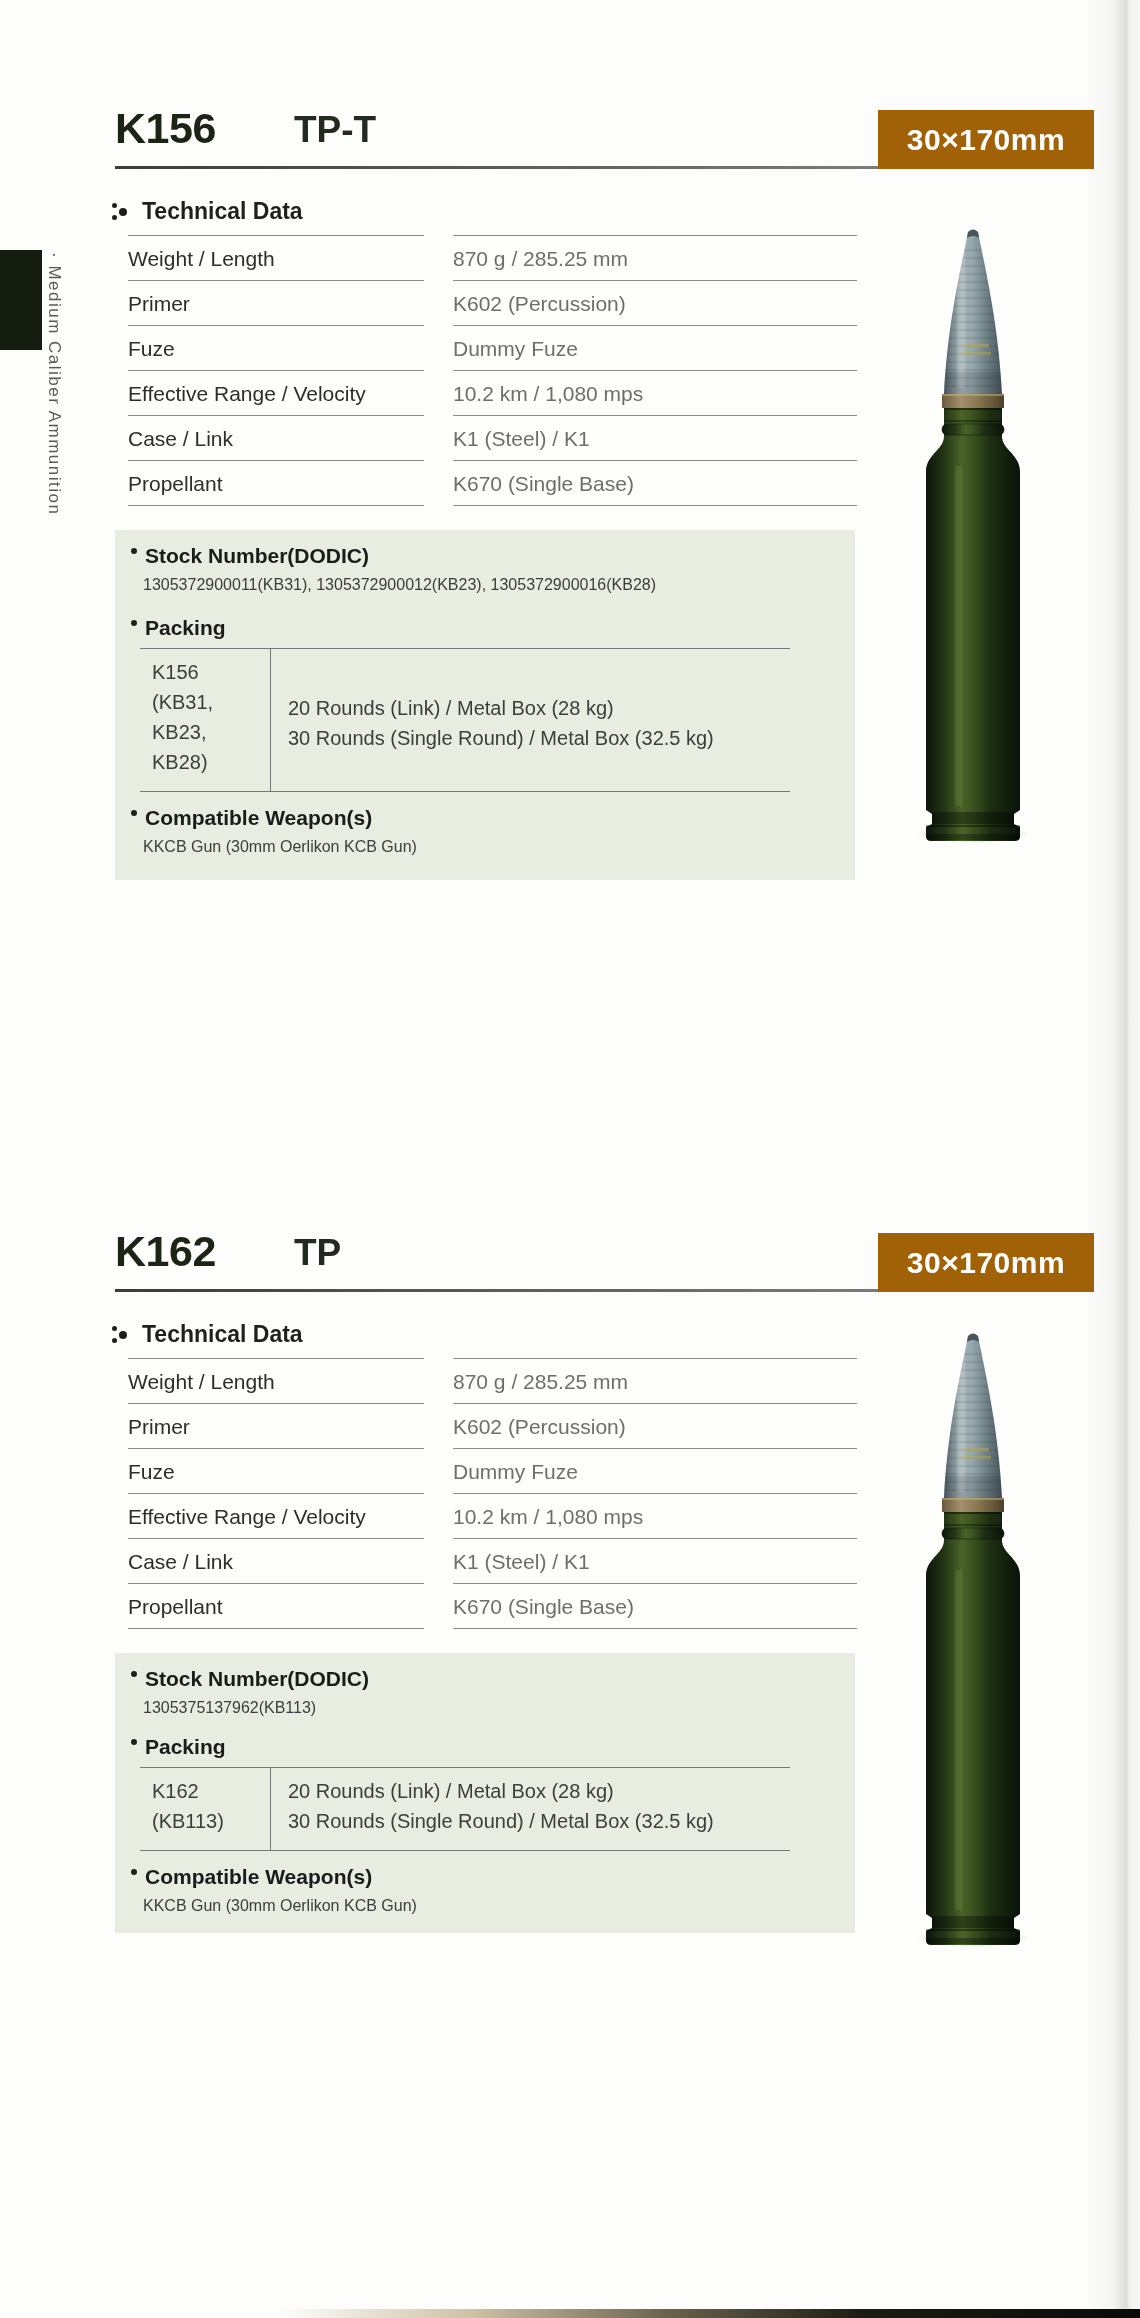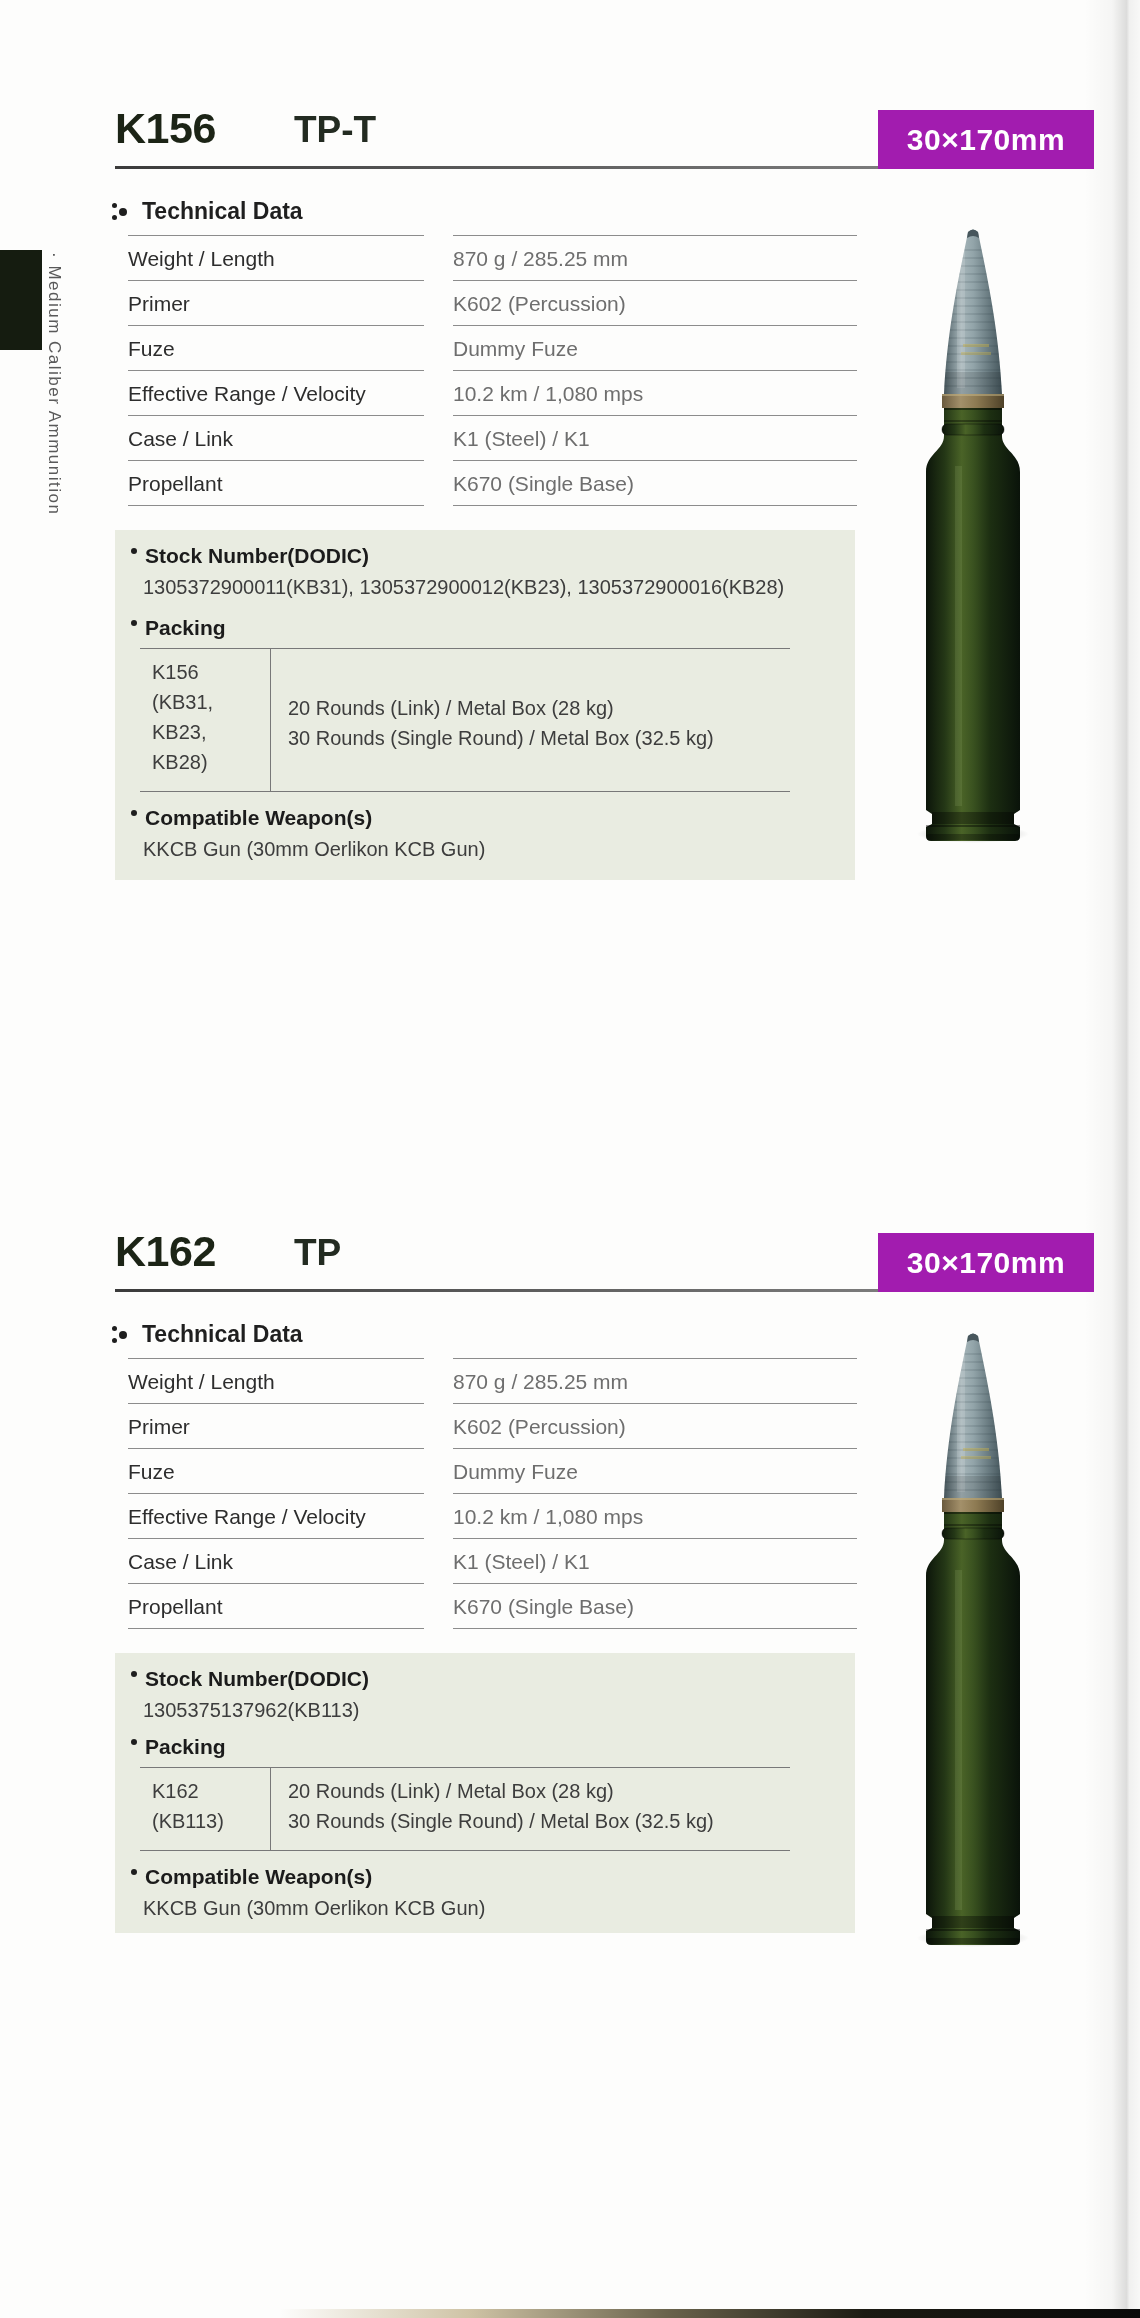--- a/index.html
+++ b/index.html
@@ -29,21 +29,21 @@
     writing-mode:vertical-rl; font-size:17px; color:#595959; letter-spacing:1.5px;
     white-space:nowrap;
   }
   
   .sec{position:absolute; left:0; width:1140px; height:960px;}
   .sec1{top:0;} .sec2{top:1123px;}
   .model{position:absolute; left:115px; top:104px; font-size:43px; font-weight:700; color:#1c2416; letter-spacing:-0.5px;}
   .mtype{position:absolute; left:294px; top:109px; font-size:37px; font-weight:700; color:#232b21;}
   .badge{
     position:absolute; left:878px; top:110px; width:216px; height:59px;
-    background:#a21caf; color:#ffffff; font-size:30px; font-weight:700;
+    background:#a16207; color:#ffffff; font-size:30px; font-weight:700;
     text-align:center; line-height:59px; letter-spacing:0.5px;
   }
   .rule{position:absolute; left:115px; top:166px; width:763px; height:3px;
     background:linear-gradient(to right,#3b3b3b,#7b7b7b);}
   .th{position:absolute; left:112px; top:198px; display:flex; align-items:center; gap:14px;}
   .th-icon{position:relative; width:16px; height:26px;}
   .th-icon i{position:absolute; background:#1e1e1e; border-radius:50%;}
   .th-icon .d1{width:5px;height:5px;left:0;top:4px;}
   .th-icon .d2{width:5px;height:5px;left:0;top:16px;}
   .th-icon .d3{width:8px;height:8px;left:7px;top:9px;}
@@ -54,21 +54,21 @@
   .tcol-l{width:296px;} .tcol-r{flex:1;}
   .cell{height:44px; line-height:45px; border-top:1.5px solid #8c8c8c; font-size:21px; white-space:nowrap;}
   .tcol-l .cell{color:#2d2d2d;}
   .tcol-r .cell{color:#6e6e6e;}
   
   .panel{position:absolute; left:115px; top:530px; width:740px; background:#e9ece1;}
   .p1{height:350px;} .p2{height:280px;}
   .ph{position:absolute; left:16px; display:flex; align-items:flex-start; gap:8px;
       font-size:21px; font-weight:700; color:#1b1b1b; line-height:24px;text-align:right;}
   .ph .dot{width:6px; height:6px; border-radius:50%; background:#1e1e1e; margin-top:4px; flex:none;}
-  .pv{position:absolute; left:28px; font-size:20px; color:#3d3d3d; white-space:nowrap;}
+  .pv{position:absolute; left:28px; font-size:16px; color:#3d3d3d; white-space:nowrap;}
   .ptable{position:absolute; left:25px; width:650px; display:flex;
       border-top:1.5px solid #787878; border-bottom:1.5px solid #787878;}
   .pt1{top:118px; height:142px;} .pt2{top:114px; height:82px;}
   .pcol-l{width:118px; border-right:1.5px solid #787878; padding:8px 0 0 12px;}
   .pcol-r{flex:1; padding-left:17px;}
   .pcol-l div,.pcol-r div{font-size:20px; color:#3d3d3d; line-height:30px; white-space:nowrap;}
   .pt1 .pcol-r{padding-top:44px;}
   .pt2 .pcol-r{padding-top:8px;}
   
   .cart{position:absolute; left:911px; width:124px; height:620px;}

